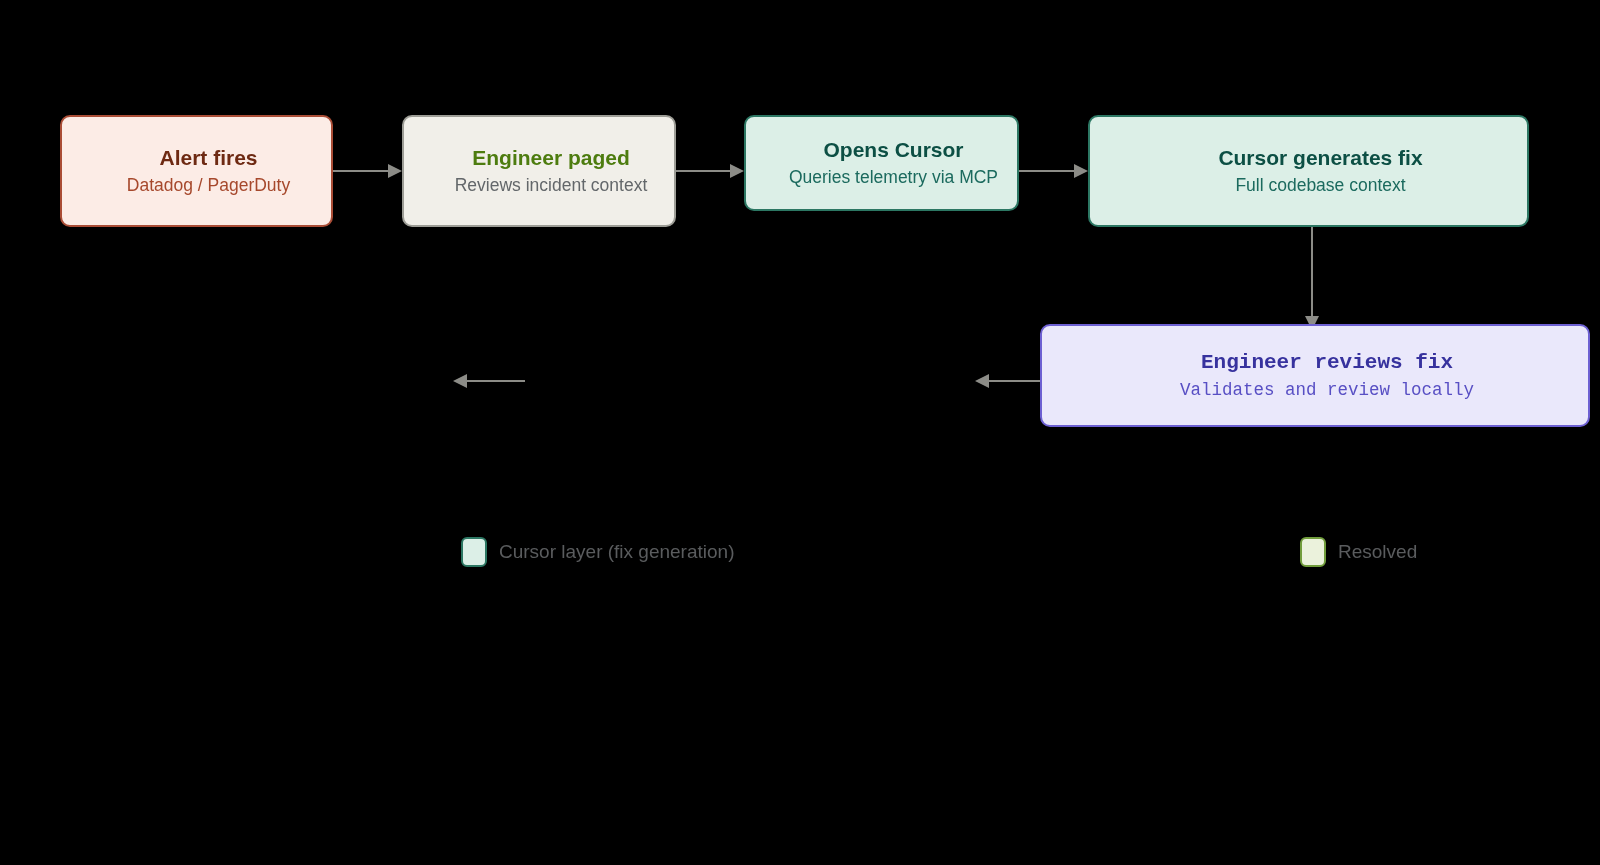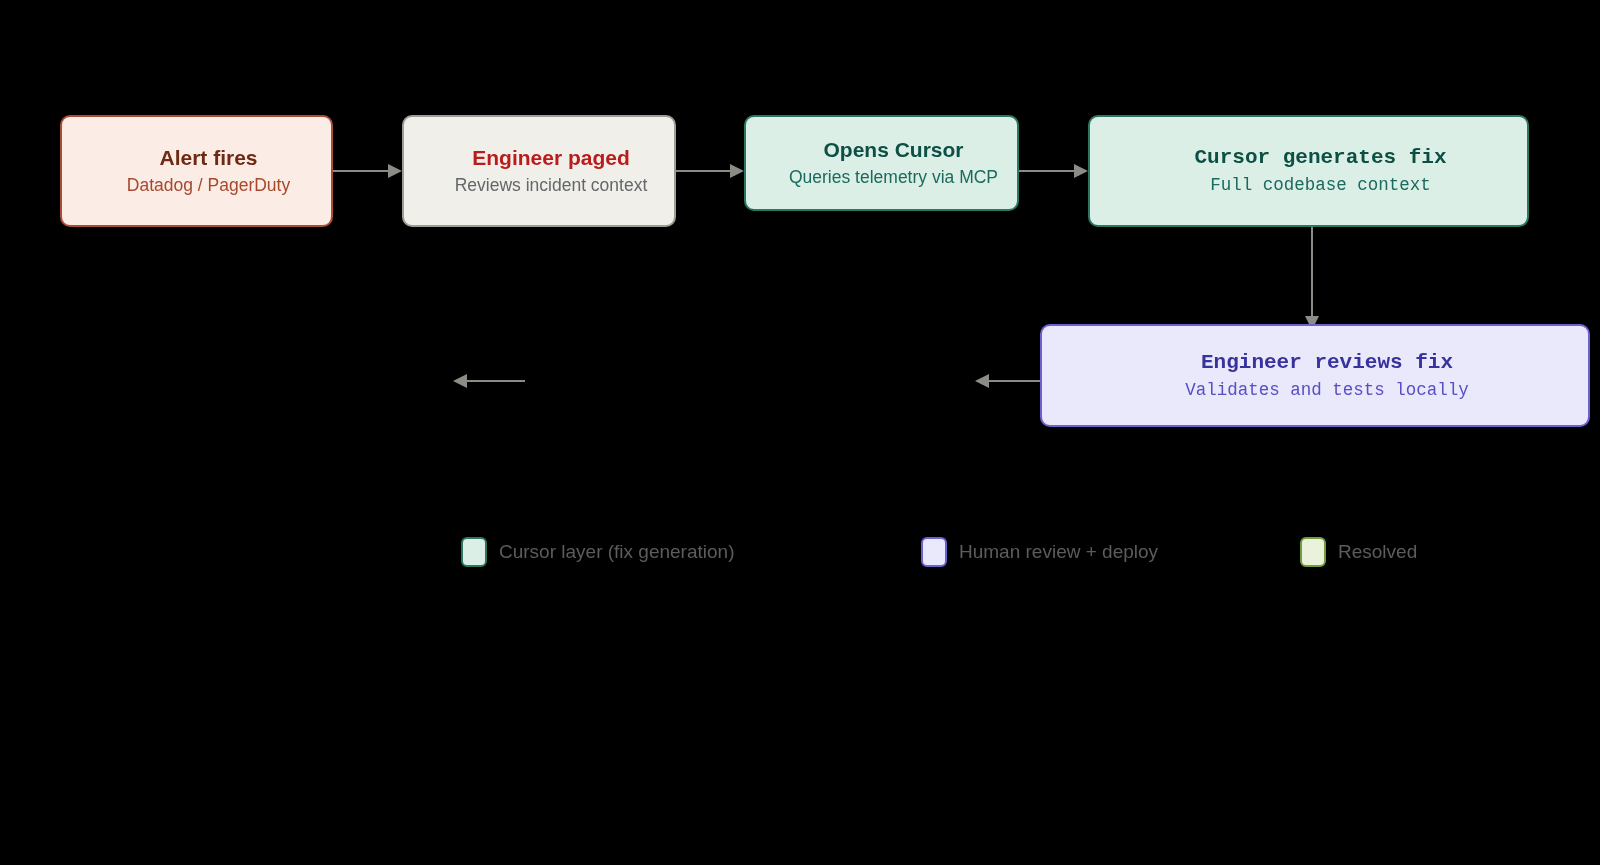--- a/index.html
+++ b/index.html
@@ -31,40 +31,40 @@
   }
   .node .title { font-size: 21px; font-weight: bold; line-height: 1.1; }
   .node .subtitle { font-size: 17.5px; line-height: 1.1; }
 
   
   .n-aiops    { background: #fcece6; border-color: #aa4d36; }
   .n-aiops .title    { color: #6e2a13; }
   .n-aiops .subtitle { color: #a6482c; }
 
   .n-neutral  { background: #f1efe9; border-color: #9d9d96; }
-  .n-neutral .title    { color: #b91c1c; }
+  .n-neutral .title    { color: #4d7c0f; }
   .n-neutral .subtitle { color: #63676a; }
 
   .n-cursor   { background: #dcefe7; border-color: #2c7763; }
   .n-cursor .title    { color: #0c4f44; }
   .n-cursor .subtitle { color: #1b6a5e; }
 
   .n-human    { background: #eae8fb; border-color: #6d60d2; }
   .n-human .title    { color: #37329e; }
   .n-human .subtitle { color: #584fc4; }
 
   .n-resolved { background: #ebf2dc; border-color: #719d3c; }
   .n-resolved .title    { color: #2b4a11; }
   .n-resolved .subtitle { color: #44661e; }
 
   
   #node-alert   { left: 60px;   top: 115px; width: 273px; height: 112px; }
   #node-paged   { left: 402px;  top: 115px; width: 274px; height: 112px; }
   #node-cursor  { left: 744px;  top: 115px; width: 275px; height: 96px; }
-  #node-fix     { left: 1088px; top: 115px; width: 441px; height: 112px; font-family: Liberation Mono, monospace; }
+  #node-fix     { left: 1088px; top: 115px; width: 441px; height: 112px; }
   #node-review  { left: 1040px; top: 324px; width: 550px; height: 103px; font-family: Liberation Mono, monospace; }
   #node-staging { left: 525px;  top: 330px; width: 450px; height: 103px; }
   #node-ship    { left: 58px;   top: 330px; width: 393px; height: 103px; }
 
   
   .legend-item {
     position: absolute;
     top: 536px;
     display: flex;
     align-items: center;
@@ -143,34 +143,30 @@
     <div class="subtitle">Queries telemetry via MCP</div>
   </div>
 
   <div class="node n-cursor" id="node-fix">
     <div class="title">Cursor generates fix</div>
     <div class="subtitle">Full codebase context</div>
   </div>
 
   <div class="node n-human" id="node-review">
     <div class="title">Engineer reviews fix</div>
-    <div class="subtitle">Validates and tests locally</div>
+    <div class="subtitle">Validates and review locally</div>
   </div>
 
 
 
 
   <div class="legend-item" id="legend-cursor">
     <div class="swatch sw-cursor"></div>
     <div class="legend-label">Cursor layer (fix generation)</div>
   </div>
 
-  <div class="legend-item" id="legend-human">
-    <div class="swatch sw-human"></div>
-    <div class="legend-label">Human review + deploy</div>
-  </div>
 
   <div class="legend-item" id="legend-resolved">
     <div class="swatch sw-resolved"></div>
     <div class="legend-label">Resolved</div>
   </div>
 
 </div>
 
 </body></html>

